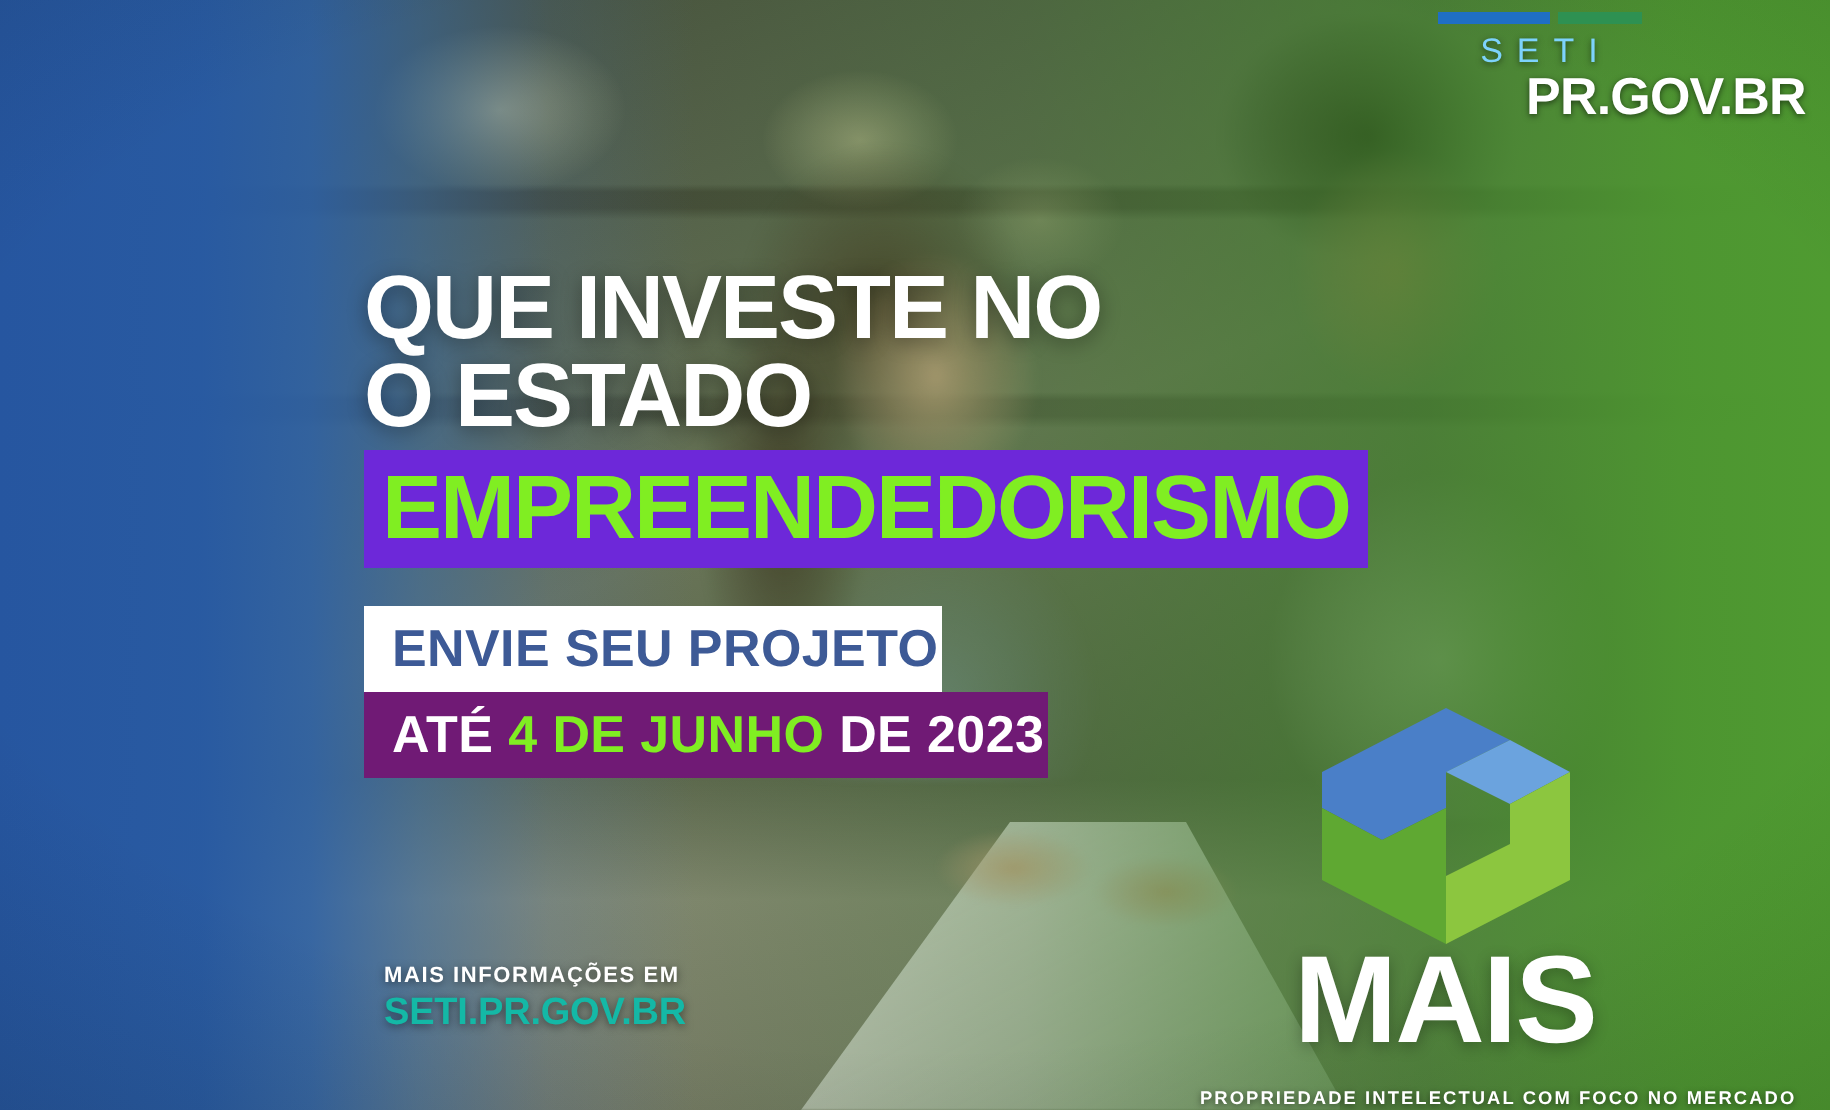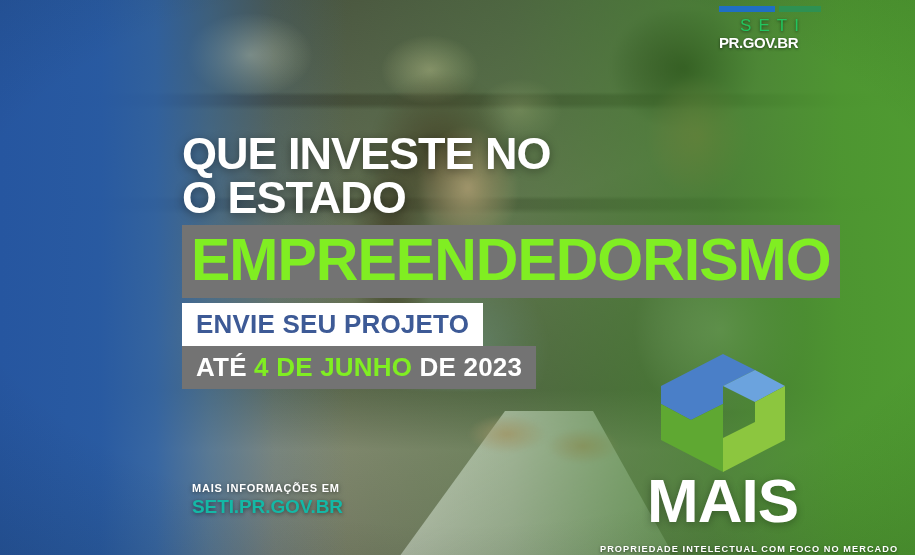--- a/index.html
+++ b/index.html
@@ -109,80 +109,81 @@
   .seti {
     position: absolute;
     right: 94px; top: 6px;
     width: 102px;
     z-index: 6;
   }
   .seti-bars { display: flex; gap: 4px; height: 6px; margin-bottom: 5px; }
   .seti-bar-blue  { flex: 0 0 56px; background: #1f6fc4; }
   .seti-bar-green { flex: 1 1 auto; background: #2e9152; }
   .seti-word {
-    color: #22c55e;
+    color: #7dd3fc;
     font-size: 17px;
     letter-spacing: 7px;
     font-weight: 400;
     line-height: 1;
     text-align: center;
     padding-left: 6px;
     text-shadow: 0 1px 3px rgba(0,0,0,0.55);
   }
   .seti-url {
     color: #ffffff;
-    font-size: 15px;
+    font-size: 26px;
     font-weight: 700;
     letter-spacing: -0.4px;
     line-height: 1.15;
     white-space: nowrap;
     text-shadow: 0 1px 3px rgba(0,0,0,0.55);
+    margin-left: 44px;
   }
 
   
   .headline {
     position: absolute;
     left: 182px; top: 132px;
     z-index: 6;
   }
   .hl-line {
     color: #ffffff;
     font-size: 45px;
     font-weight: 900;
     line-height: 0.97;
     letter-spacing: -1px;
     white-space: nowrap;
     text-shadow: 0 2px 10px rgba(0,0,0,0.35);
   }
   .hl-band {
     display: inline-block;
-    background: #737373;
+    background: #6d28d9;
     color: #80ee22;
-    font-size: 59px;
+    font-size: 45px;
     font-weight: 900;
     line-height: 1;
     letter-spacing: -1px;
     white-space: nowrap;
     padding: 6px 9px 8px 9px;
     margin-top: 6px;
   }
 
   
   .cta { position: absolute; left: 182px; top: 303px; z-index: 6; }
   .cta-row {
     display: inline-block;
     font-size: 26px;
     font-weight: 700;
     letter-spacing: 0.2px;
     line-height: 1;
     white-space: nowrap;
-    padding: 8px 14px 9px 14px;
+    padding: 8px 2px 9px 14px;
   }
   .cta-white { background: #ffffff; color: #3d5a96; }
-  .cta-blue  { background: #737373; color: #ffffff; display: block; width: max-content; }
+  .cta-blue  { background: #701a75; color: #ffffff; display: block; width: max-content; }
   .cta-blue .hi { color: #80ee22; }
 
   
   .info { position: absolute; left: 192px; top: 482px; z-index: 6; }
   .info-top {
     color: #ffffff;
     font-size: 11px;
     font-weight: 700;
     letter-spacing: 0.8px;
     line-height: 1.25;

